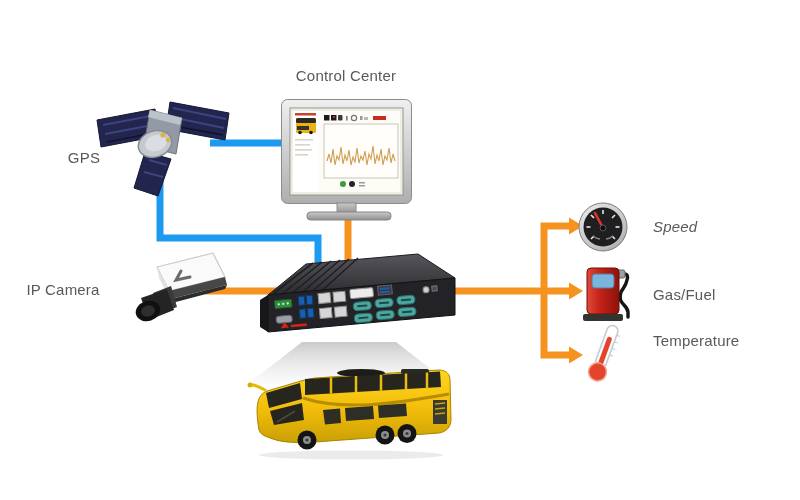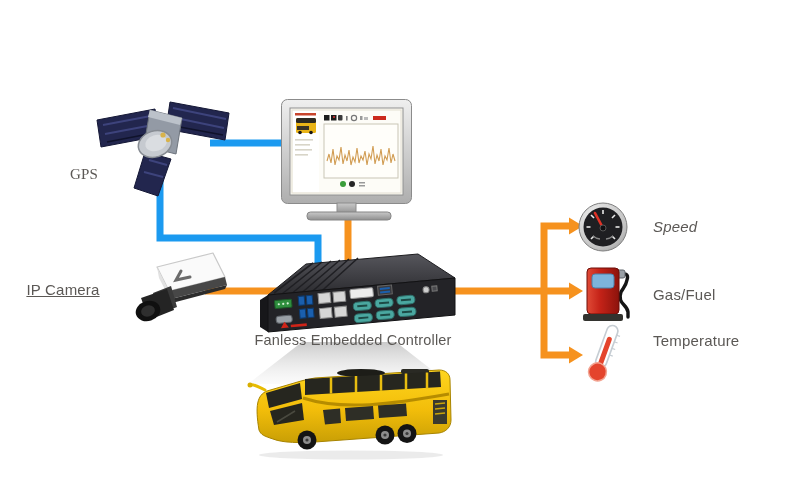--- a/index.html
+++ b/index.html
@@ -49,22 +49,23 @@
       <line x1="56" y1="68" x2="74" y2="73" stroke="#3d437c" stroke-width="2"></line>
       <line x1="51" y1="80" x2="70" y2="85" stroke="#3d437c" stroke-width="2"></line>
       <polygon points="57,18 89,26 83,62 51,54" fill="#939aa5" stroke="#6e747d" stroke-width="1"></polygon>
       <polygon points="57,18 89,26 87,33 55,25" fill="#bcc2ca"></polygon>
       <ellipse cx="62" cy="52" rx="17" ry="13" fill="#c6cad0" stroke="#878c93" stroke-width="1.5" transform="rotate(-18 62 52)"></ellipse>
       <ellipse cx="63" cy="51" rx="11" ry="8" fill="#dadde1" transform="rotate(-18 63 51)"></ellipse>
       <circle cx="70" cy="43" r="2.6" fill="#d9b34a"></circle>
       <circle cx="75" cy="48" r="2.2" fill="#d9b34a"></circle>
     </g>
   </svg>
-  <div class="node-label center" style="left:58px;top:166px;width:52px;font-family:Liberation Serif, serif;">GPS</div>
-
+  <div class="node-label center" style="left:58px;top:149px;width:52px;">GPS</div>
+
+  <div class="node-label center" style="left:246px;top:67px;width:200px;">Control Center</div>
 
   <div class="abs device" style="left:281px;top:99px;">
     <svg width="131" height="122" viewBox="0 0 131 122">
       <defs>
         <linearGradient id="bezel" x1="0" y1="0" x2="0" y2="1">
           <stop offset="0" stop-color="#efefef"></stop>
             <stop offset="1" stop-color="#aeaeae"></stop>
         </linearGradient>
         <linearGradient id="standg" x1="0" y1="0" x2="0" y2="1">
           <stop offset="0" stop-color="#c9c9c9"></stop>
@@ -125,21 +126,21 @@
     <polygon points="31,17 87,3 99,27 43,41" fill="#fafafa" stroke="#c9c9c9" stroke-width="1.2" stroke-linejoin="round"></polygon>
     <polygon points="43,41 99,27 101,35 45,49" fill="#474747"></polygon>
     <polygon points="45,49 101,35 99,39 46,53" fill="#2c2c2c"></polygon>
     <polygon points="31,17 43,41 46,53 33,28" fill="#e2e2e2"></polygon>
     <polyline points="55,21 50,30 64,27" fill="none" stroke="#6b6b6b" stroke-width="3" stroke-linecap="round"></polyline>
     <polygon points="27,43 45,36 51,57 33,64" fill="#3a3a3a"></polygon>
     <polygon points="15,48 41,39 48,60 23,70" fill="#242424"></polygon>
     <ellipse cx="22" cy="61" rx="12.5" ry="10" fill="#101010" transform="rotate(-18 22 61)"></ellipse>
     <ellipse cx="22" cy="61" rx="7" ry="5.5" fill="#2e2e2e" transform="rotate(-18 22 61)"></ellipse>
   </svg>
-  <div class="node-label center" style="left:3px;top:281px;width:120px;text-decoration:underline;">IP Camera</div>
+  <div class="node-label center" style="left:3px;top:281px;width:120px;">IP Camera</div>
 
   <svg class="abs beam" style="left:240px;top:340px;" width="220" height="46" viewBox="0 0 220 46">
     <defs>
       <linearGradient id="beamg" x1="0" y1="0" x2="0" y2="1">
         <stop offset="0" stop-color="#9f9f9f" stop-opacity="0.55"></stop>
         <stop offset="1" stop-color="#dcdcdc" stop-opacity="0.12"></stop>
       </linearGradient>
     </defs>
     <polygon points="62,2 156,2 210,44 8,44" fill="url(#beamg)"></polygon>
   </svg>
@@ -209,21 +210,20 @@
 
       <circle cx="156" cy="8" r="3" fill="#cfcfcf" stroke="#8a8a8a"></circle>
       <rect x="162" y="5" width="5" height="5" fill="#4a4a4e" stroke="#777"></rect>
 
       <g>
         <polygon points="8,33 12,27 16,33" fill="#d02418"></polygon>
         <rect x="18" y="30.5" width="16" height="2.6" fill="#d02418"></rect>
       </g>
     </g>
   </svg>
-  <div class="node-label center" style="left:233px;top:332px;width:240px;font-size:14.5px;">Fanless Embedded Controller</div>
 
   <svg class="abs device" style="left:243px;top:366px;" width="214" height="96" viewBox="0 0 214 96">
     <defs>
       <linearGradient id="busg" x1="0" y1="0" x2="0" y2="1">
         <stop offset="0" stop-color="#ffd51e"></stop>
           <stop offset="0.55" stop-color="#f2bd0a"></stop>
           <stop offset="1" stop-color="#c99f05"></stop>
       </linearGradient>
     </defs>
     <ellipse cx="108" cy="89" rx="92" ry="4.5" fill="#000000" opacity="0.08"></ellipse>

